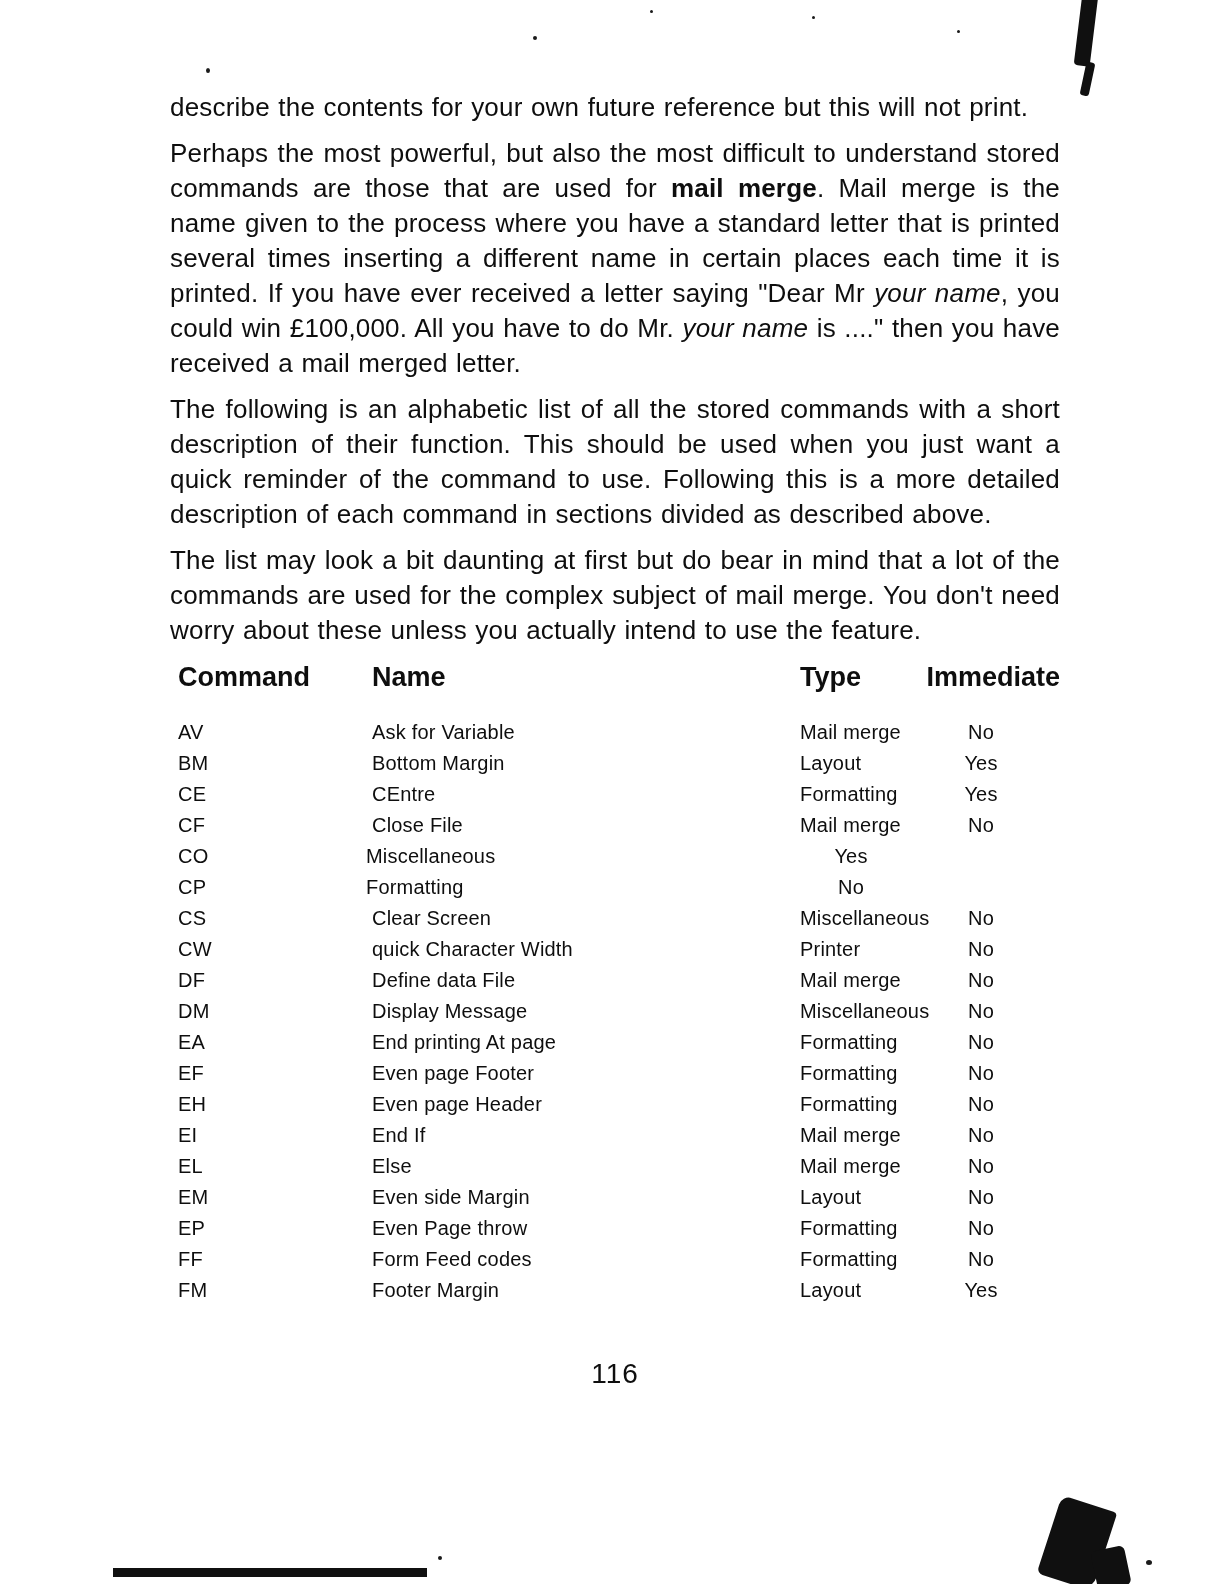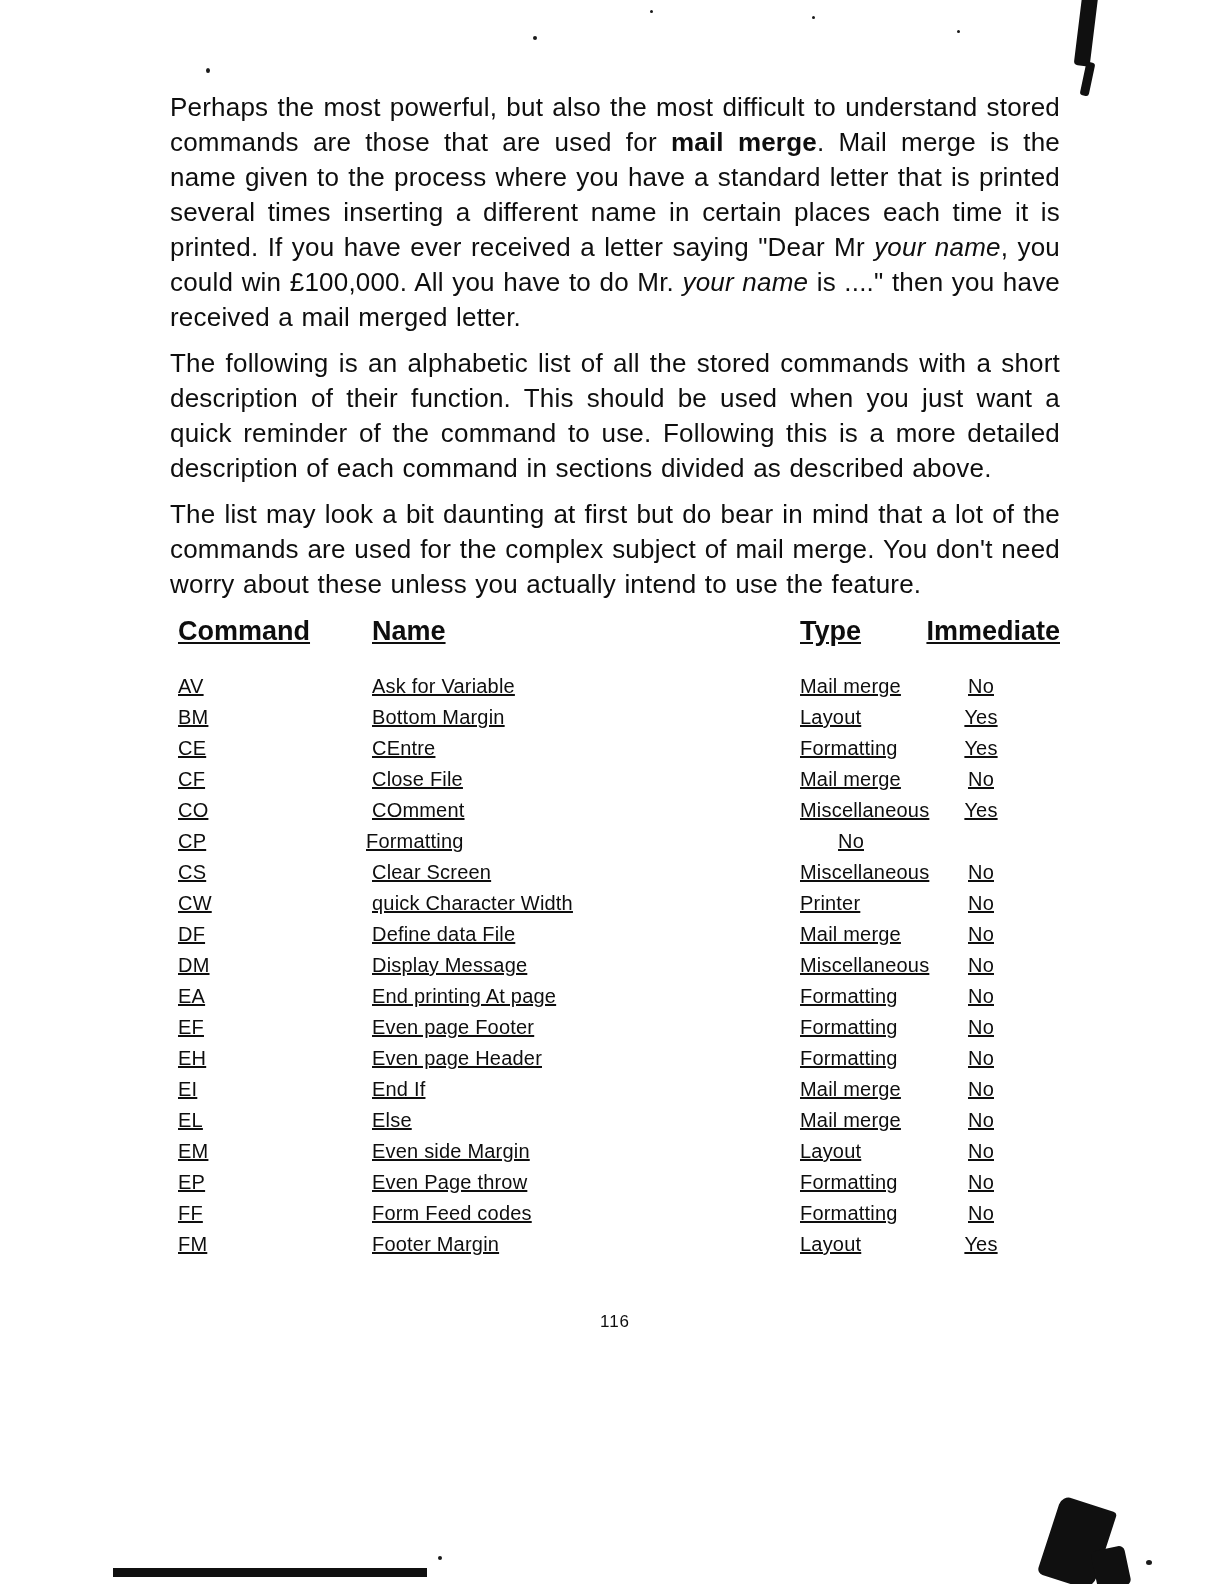--- a/index.html
+++ b/index.html
@@ -27,21 +27,20 @@
     text-align: justify;
     margin: 0 0 11px 0;
     letter-spacing: 0.2px;
     word-spacing: 1px;
   }
   .para .b { font-weight: bold; }
   .para .i { font-style: italic; }
 
   .cmd-table {
     margin-top: 14px;
-    text-decoration: underline;
   }
   .thead, .trow {
     display: grid;
     grid-template-columns: 196px 434px 112px 148px;
   }
   .thead {
     font-weight: bold;
     font-size: 27px;
     margin-bottom: 24px;
   }
@@ -56,21 +55,21 @@
   }
   .col-command { padding-left: 8px; }
   .col-name    { padding-left: 6px; }
   .col-type    { }
   .h-immediate { text-align: right; }
   .cell-immediate { text-align: center; padding-right: 10px; }
 
   .page-number {
     margin-top: 52px;
     text-align: center;
-    font-size: 17px;
+    font-size: 28px;
     letter-spacing: 1px;
   }
 
   
   .artifact {
     position: absolute;
     background: #101010;
   }
   .a-top-right {
     left: 1078px; top: -6px; width: 16px; height: 72px;
@@ -116,20 +115,21 @@
 <div class="speck s2"></div>
 <div class="speck s3"></div>
 <div class="speck s4"></div>
 <div class="speck s5"></div>
 <div class="speck s6"></div>
 <div class="speck s7"></div>
 
 <div class="content">
 
   <div id="paragraphs">
+      <p class="para"><span class="">describe the contents for your own future reference but this will not print.</span></p>
       <p class="para"><span class="">Perhaps the most powerful, but also the most difficult to understand stored commands are those that are used for </span><span class="b ">mail merge</span><span class="">. Mail merge is the name given to the process where you have a standard letter that is printed several times inserting a different name in certain places each time it is printed. If you have ever received a letter saying "Dear Mr </span><span class="i">your name</span><span class="">, you could win £100,000. All you have to do Mr. </span><span class="i">your name</span><span class=""> is ...." then you have received a mail merged letter.</span></p>
       <p class="para"><span class="">The following is an alphabetic list of all the stored commands with a short description of their function. This should be used when you just want a quick reminder of the command to use. Following this is a more detailed description of each command in sections divided as described above.</span></p>
       <p class="para"><span class="">The list may look a bit daunting at first but do bear in mind that a lot of the commands are used for the complex subject of mail merge. You don't need worry about these unless you actually intend to use the feature.</span></p>
     </div>
 
   <div class="cmd-table">
     <div class="thead">
       <div class="hcell col-command">Command</div>
       <div class="hcell col-name">Name</div>
       <div class="hcell col-type">Type</div>
@@ -155,21 +155,20 @@
           <div class="tcell cell-immediate">Yes</div>
         </div>
         <div class="trow">
           <div class="tcell col-command">CF</div>
           <div class="tcell col-name">Close File</div>
           <div class="tcell col-type">Mail merge</div>
           <div class="tcell cell-immediate">No</div>
         </div>
         <div class="trow">
           <div class="tcell col-command">CO</div>
-          <div class="tcell col-name">COmment</div>
           <div class="tcell col-type">Miscellaneous</div>
           <div class="tcell cell-immediate">Yes</div>
         </div>
         <div class="trow">
           <div class="tcell col-command">CP</div>
           <div class="tcell col-type">Formatting</div>
           <div class="tcell cell-immediate">No</div>
         </div>
         <div class="trow">
           <div class="tcell col-command">CS</div>

